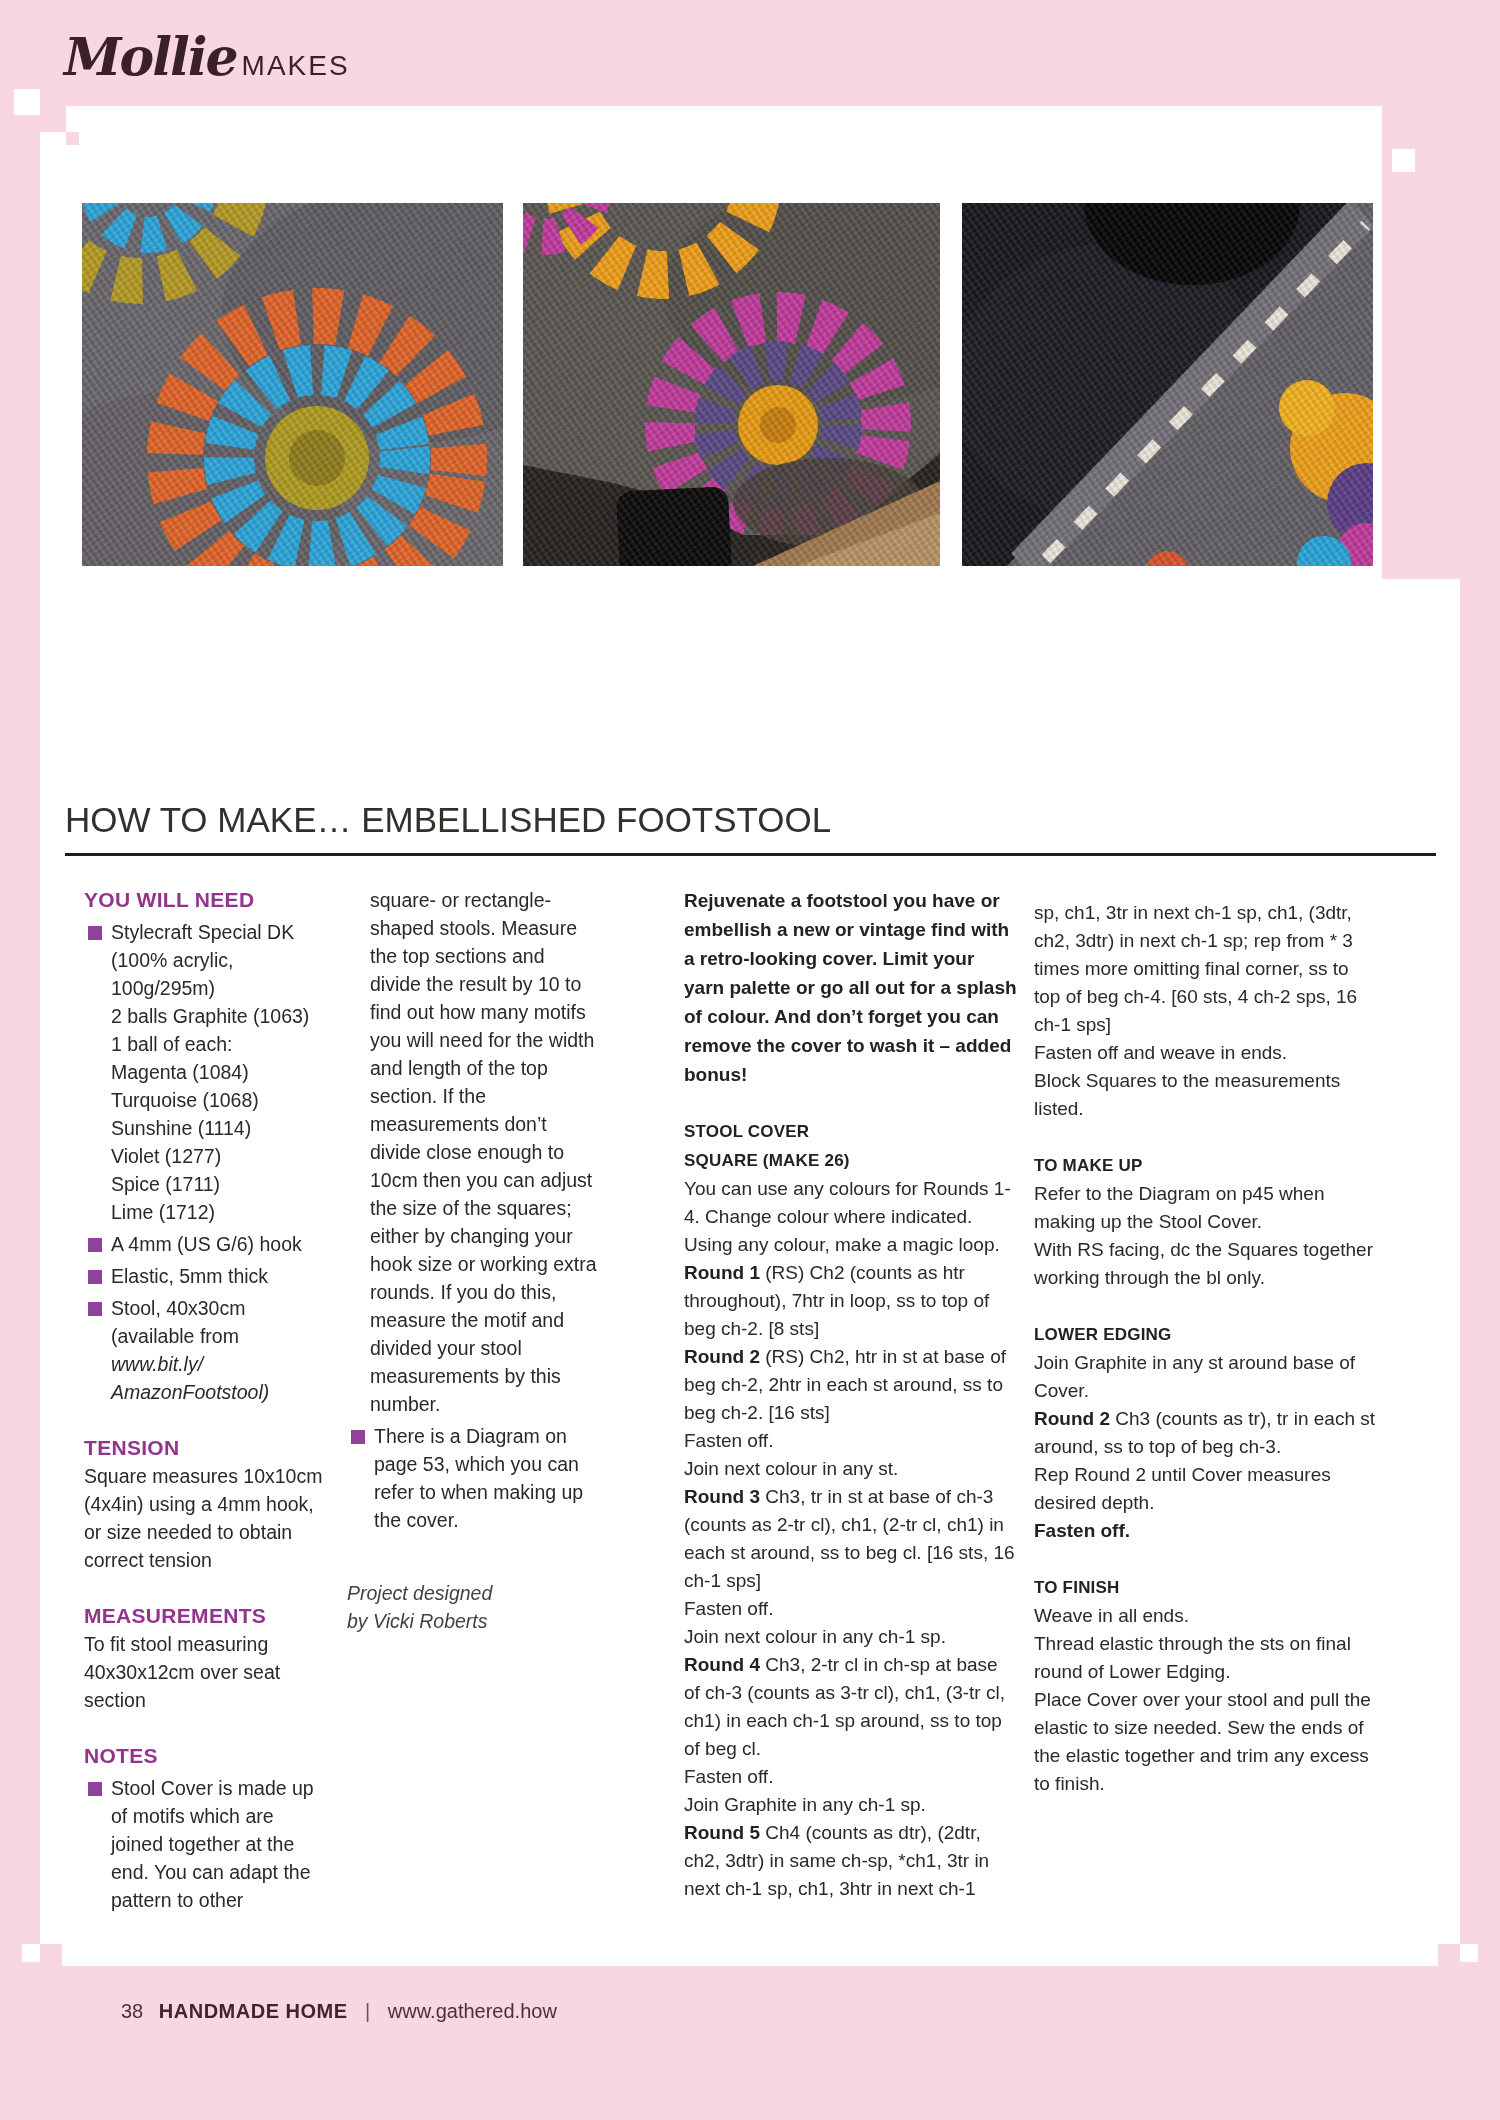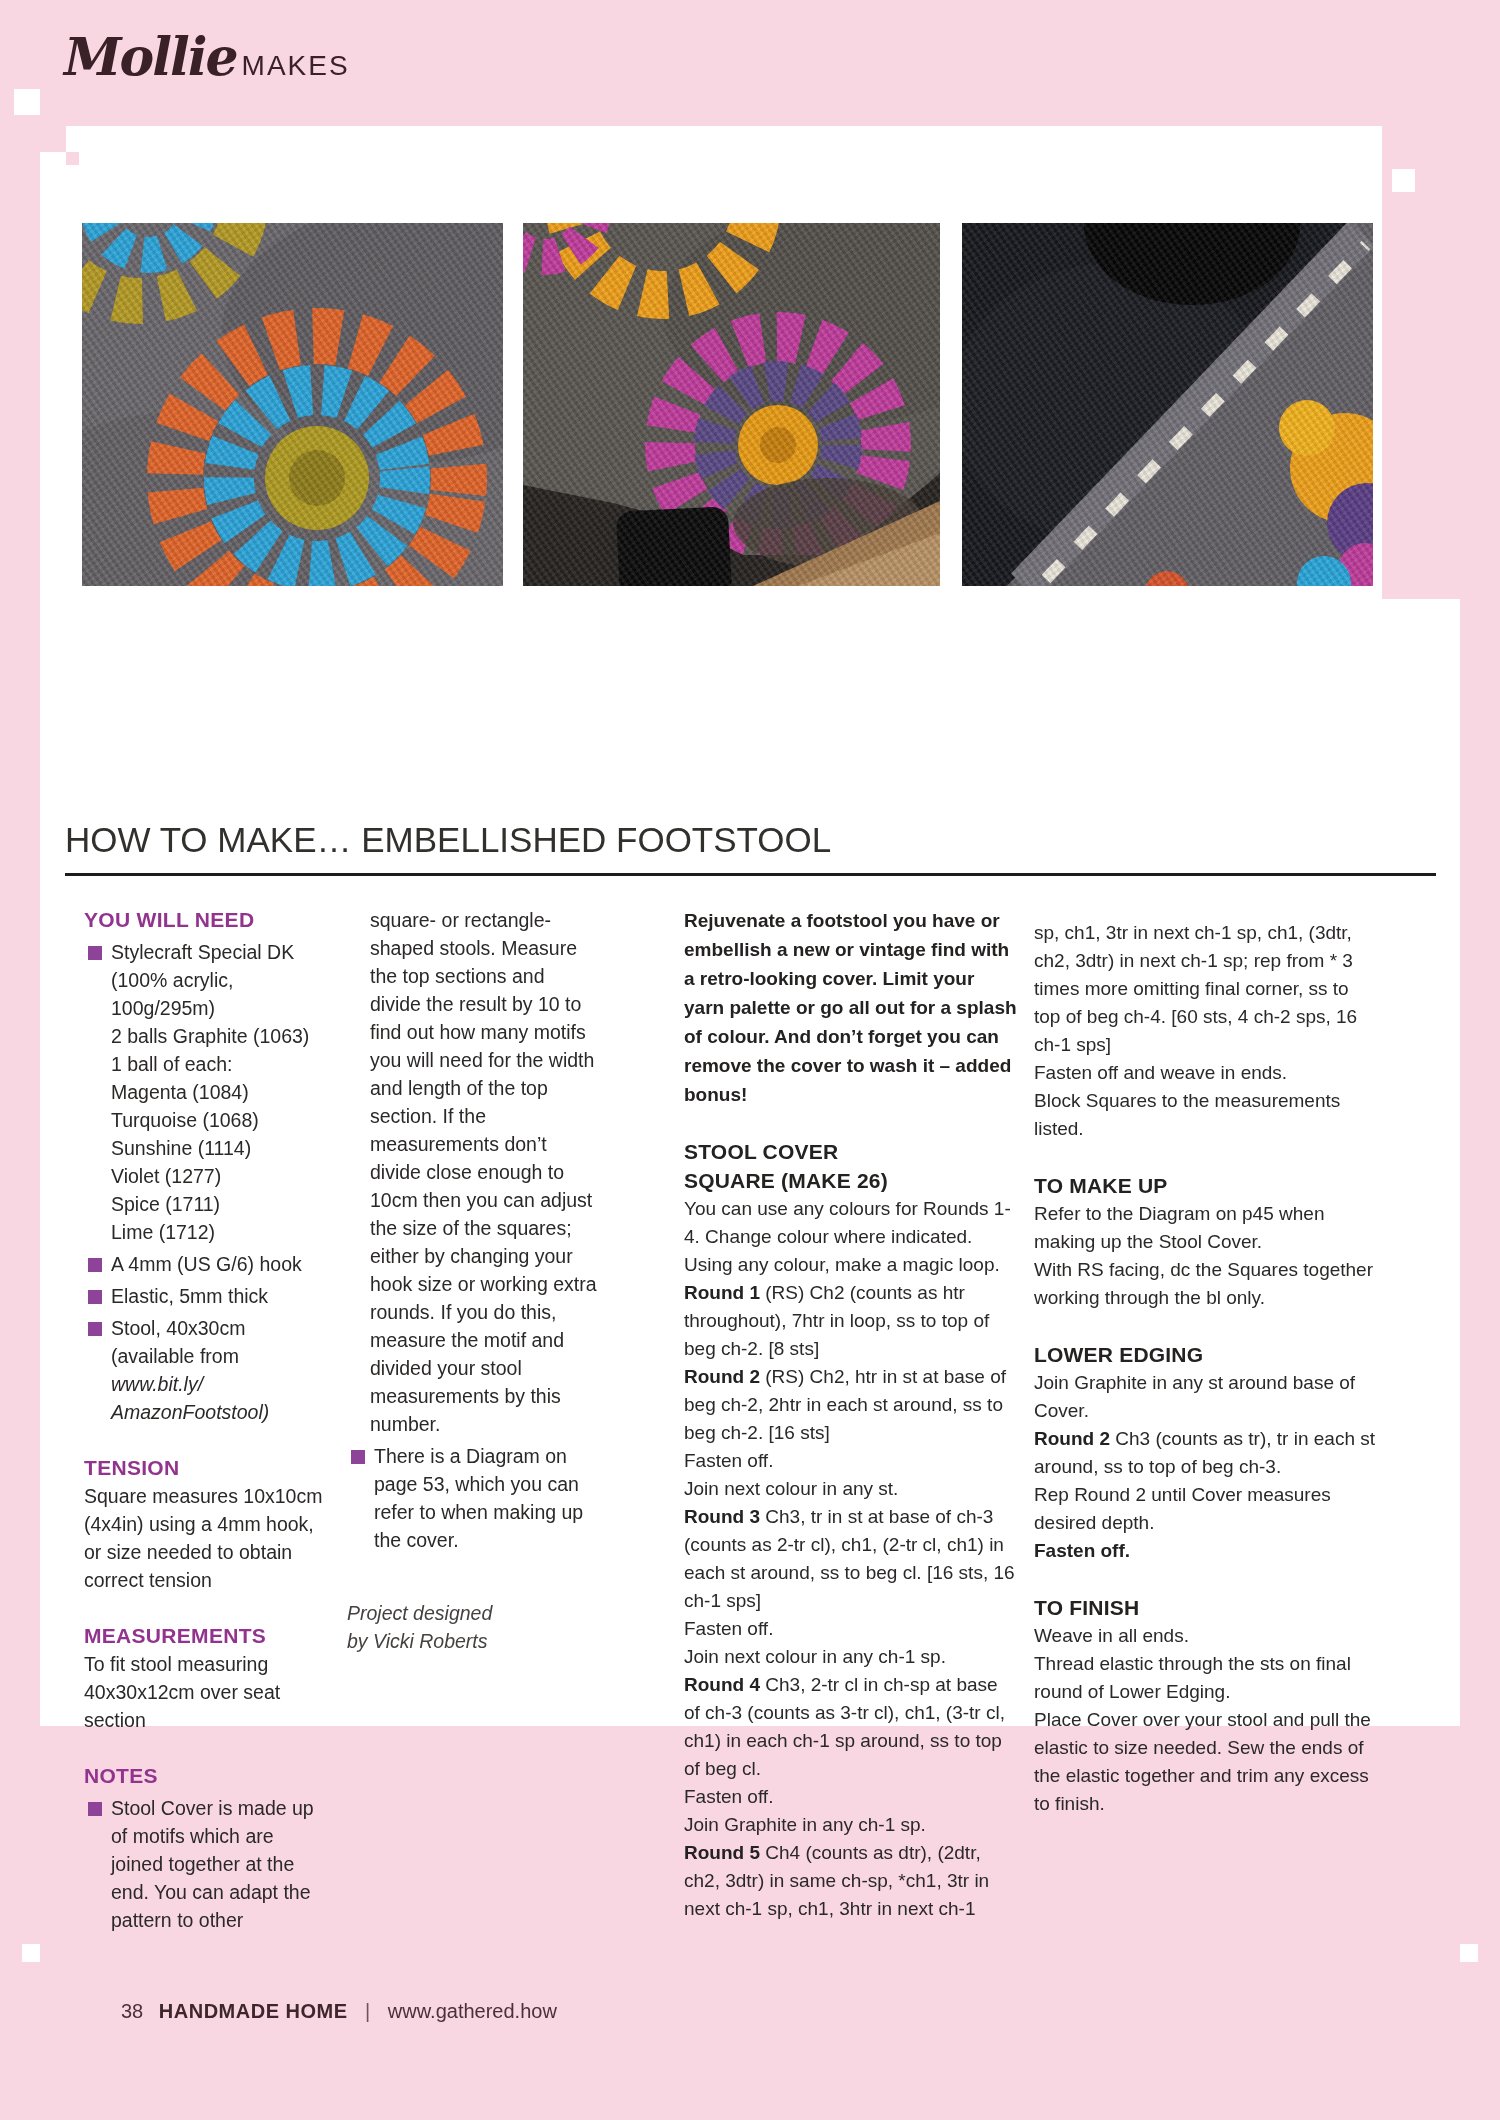--- a/index.html
+++ b/index.html
@@ -13,21 +13,21 @@
   .masthead{position:absolute;left:64px;top:22px;height:70px;display:flex;align-items:baseline;text-align:center;}
   .logo-script{
     font-family:"DejaVu Serif",serif;font-style:italic;font-weight:bold;
     font-size:52px;color:#3a2127;letter-spacing:-2px;line-height:70px;
   }
   .logo-sans{
     font-family:"Liberation Sans",sans-serif;font-size:28px;color:#3a2127;
     letter-spacing:2px;margin-left:5px;
   }
   
-  .panel{position:absolute;left:40px;top:126px;width:1420px;height:1600px;background:#ffffff;}
+  .panel{position:absolute;left:40px;top:106px;width:1420px;height:1860px;background:#ffffff;}
   .sq{position:absolute;}
   .sq.pink{background:#f8d7e3;}
   .sq.white{background:#ffffff;}
   
   .photo{position:absolute;top:97px;height:363px;overflow:hidden;background:#5e5b60;}
   .photo svg{position:absolute;left:0;top:0;}
   .photo::after{ 
     content:"";position:absolute;left:0;top:0;right:0;bottom:0;
     background:
       repeating-linear-gradient(55deg, rgba(255,255,255,.06) 0 3px, rgba(0,0,0,.07) 3px 6px),
@@ -47,21 +47,21 @@
   
   .col{position:absolute;top:780px;font-size:19.5px;line-height:28px;}
   .col1{left:44px;width:244px;}
   .col2{left:307px;width:252px;}
   .col3{left:644px;width:334px;font-size:19px;}
   .col4{left:994px;width:344px;font-size:19px;margin-top:13px;}
   .ph{ 
     margin:0;font-size:21px;line-height:28px;font-weight:bold;color:#92348e;letter-spacing:.3px;
   }
   .bh{ 
-    margin:0;font-size:21px;line-height:29px;font-weight:bold;color:#242221;letter-spacing:.2px;
+    margin:0;font-size:17px;line-height:29px;font-weight:bold;color:#242221;letter-spacing:.2px;
   }
   .gap{margin-top:28px;}
   p{margin:0;}
   .bullet{display:flex;margin:4px;}
   .bsq{flex:none;width:14px;height:14px;background:#8c4398;margin:8px 9px 0 0;}
   .bt{flex:1;}
   .it{font-style:italic;}
   .indent{padding-left:23px;}
   .credit{font-style:italic;color:#44413f;margin-top:45px;}
   .intro{font-weight:bold;line-height:29px;color:#242221;}

